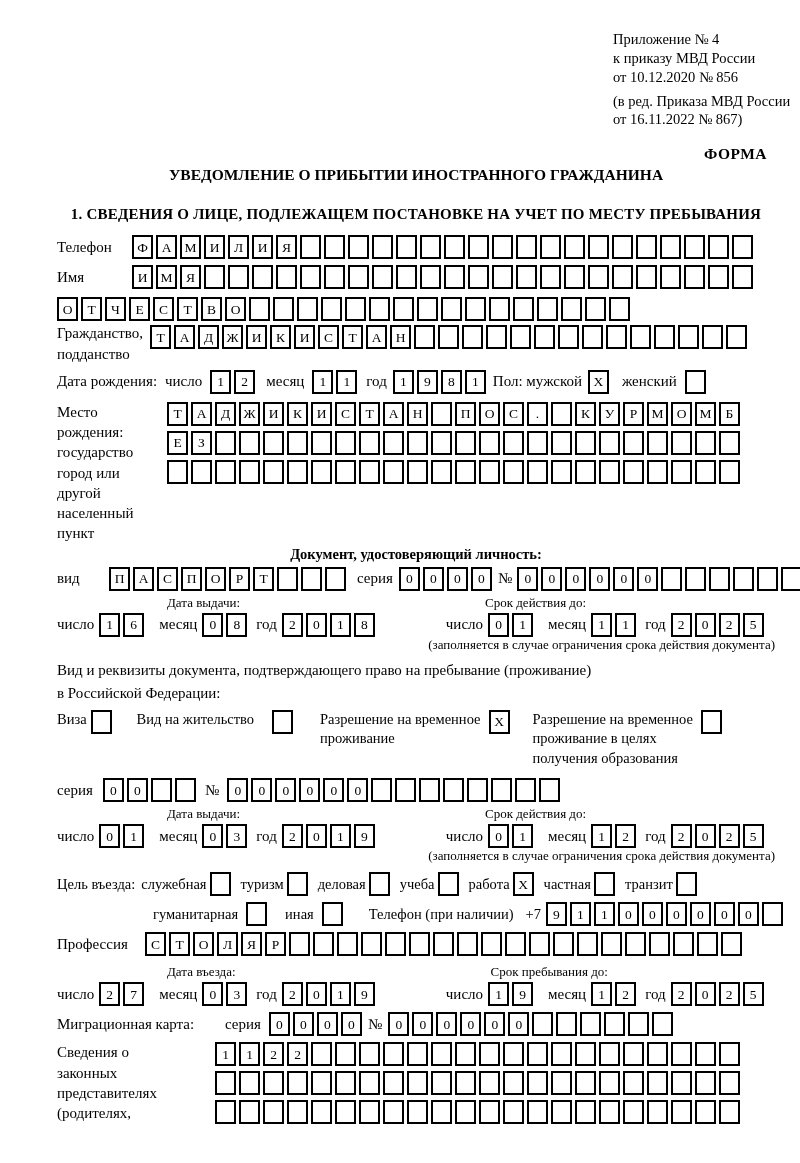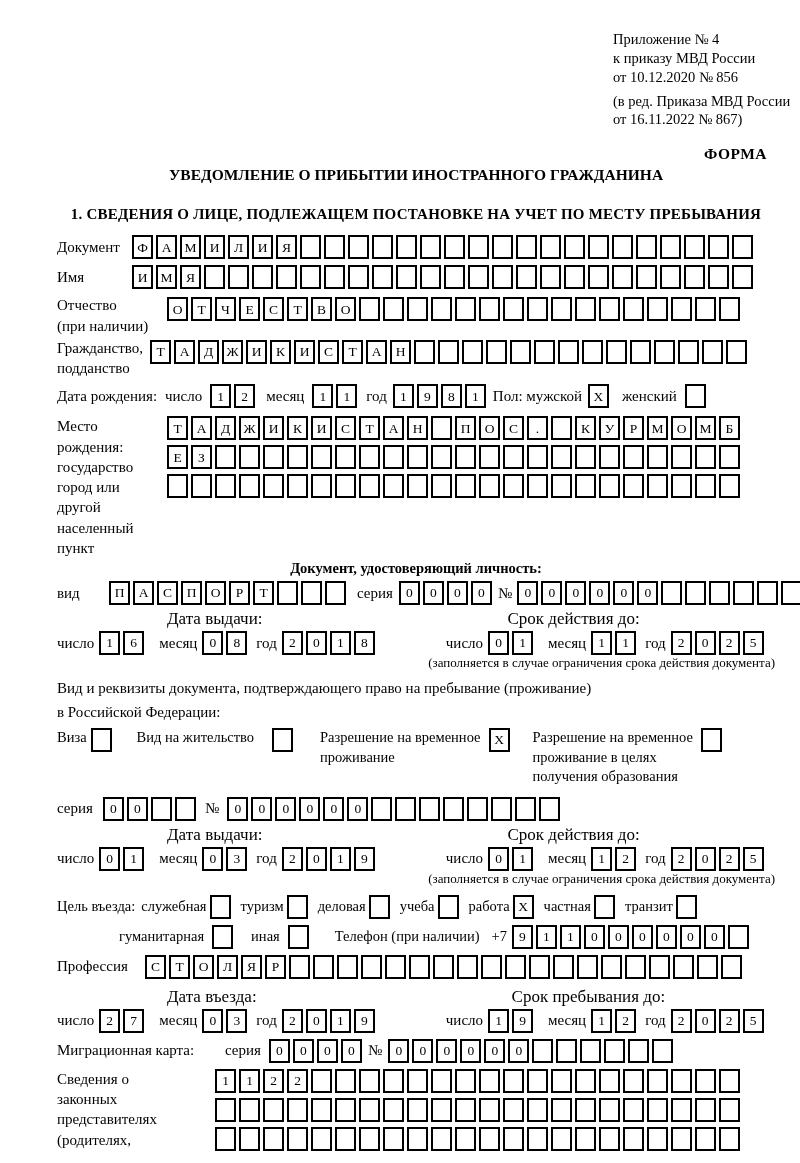--- a/index.html
+++ b/index.html
@@ -26,21 +26,21 @@
   }
   .lbl{flex:none;}
   .lblcol{flex:none;display:flex;flex-direction:column;line-height:1.35;}
   .w75{width:75px;} .w93{width:93px;} .w110{width:110px;} .w88{width:88px;}
   .mt2{margin-top:2px;} .mt4{margin-top:4px;} .mt6{margin-top:6px;} .mt8{margin-top:8px;}
   .mt10{margin-top:10px;} .mt12{margin-top:12px;}
   .stackrows{display:flex;flex-direction:column;}
   .stackrows .cells{margin-top:0;}
   .stackrows .cells + .cells{margin-top:5px;}
   .center-bold{font-weight:bold;text-align:center;font-size:14.5px;}
-  .date-headers{font-size:17px;text-align:right;}
+  .date-headers{font-size:13px;text-align:right;}
   .dategrp{display:flex;align-items:center;}
   .dategrp .dlbl{margin:0 5px 0 0;}
   .dategrp .cells{margin-right:6px;}
   .note-small{font-size:13px;text-align:right;}
   .intro{font-size:15px;line-height:1.3;}
   .opt{display:flex;align-items:flex-start;}
   .opt .optlines{display:flex;flex-direction:column;line-height:1.35;font-size:14.5px;}
   .opt .cell{margin-left:8px;}
   .pair{display:flex;align-items:center;margin-right:10px;justify-content:space-between;}
   .pair .cell{margin-left:3px;margin-right:0;}
@@ -61,21 +61,21 @@
   </div>
   <div class="forma">ФОРМА</div>
 
   <div class="title">
     <div>УВЕДОМЛЕНИЕ О ПРИБЫТИИ ИНОСТРАННОГО ГРАЖДАНИНА</div>
   </div>
 
   <div class="sec-heading">1. СВЕДЕНИЯ О ЛИЦЕ, ПОДЛЕЖАЩЕМ ПОСТАНОВКЕ НА УЧЕТ ПО МЕСТУ ПРЕБЫВАНИЯ</div>
 
   <div class="row mt12">
-    <span class="lbl w75">Документ</span>
+    <span class="lbl w75">Телефон</span>
     <span class="cells">
         <span class="cell">Ф</span>
         <span class="cell">А</span>
         <span class="cell">М</span>
         <span class="cell">И</span>
         <span class="cell">Л</span>
         <span class="cell">И</span>
         <span class="cell">Я</span>
         <span class="cell"></span>
         <span class="cell"></span>
@@ -125,24 +125,20 @@
         <span class="cell"></span>
         <span class="cell"></span>
         <span class="cell"></span>
         <span class="cell"></span>
         <span class="cell"></span>
         <span class="cell"></span>
       </span>
   </div>
 
   <div class="row top mt6">
-    <span class="lblcol w110">
-      <span>Отчество</span>
-      <span>(при наличии)</span>
-    </span>
     <span class="cells mt2">
         <span class="cell">О</span>
         <span class="cell">Т</span>
         <span class="cell">Ч</span>
         <span class="cell">Е</span>
         <span class="cell">С</span>
         <span class="cell">Т</span>
         <span class="cell">В</span>
         <span class="cell">О</span>
         <span class="cell"></span>
@@ -529,21 +525,21 @@
     <span class="pair">
       <span>частная</span>
       <span class="cell"></span>
     </span>
     <span class="pair">
       <span>транзит</span>
       <span class="cell"></span>
     </span>
   </div>
 
-  <div class="row purpose mt6" style="margin-left:62px">
+  <div class="row purpose mt6" style="margin-left:96px">
     <span class="pair">
       <span>гуманитарная</span>
       <span class="cell" style="margin-left:8px"></span>
     </span>
     <span class="pair" style="margin-left:8px">
       <span>иная</span>
       <span class="cell" style="margin-left:8px"></span>
     </span>
     <span class="lbl" style="margin-left:16px">Телефон (при наличии)</span>
     <span class="lbl plus7">+7</span>

